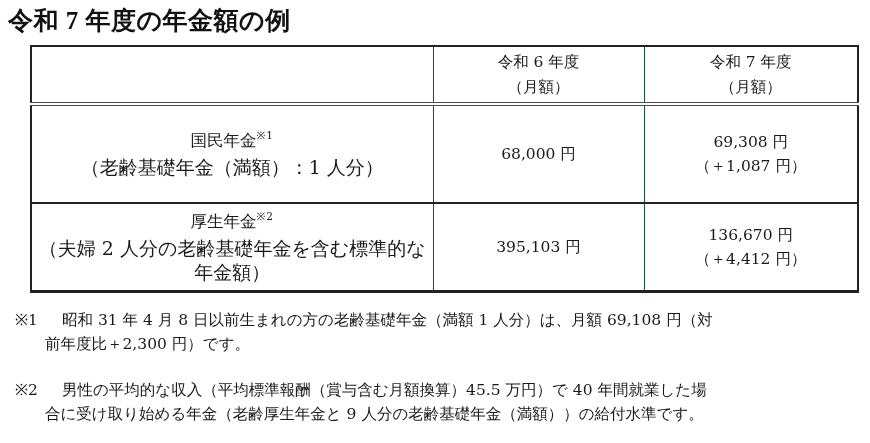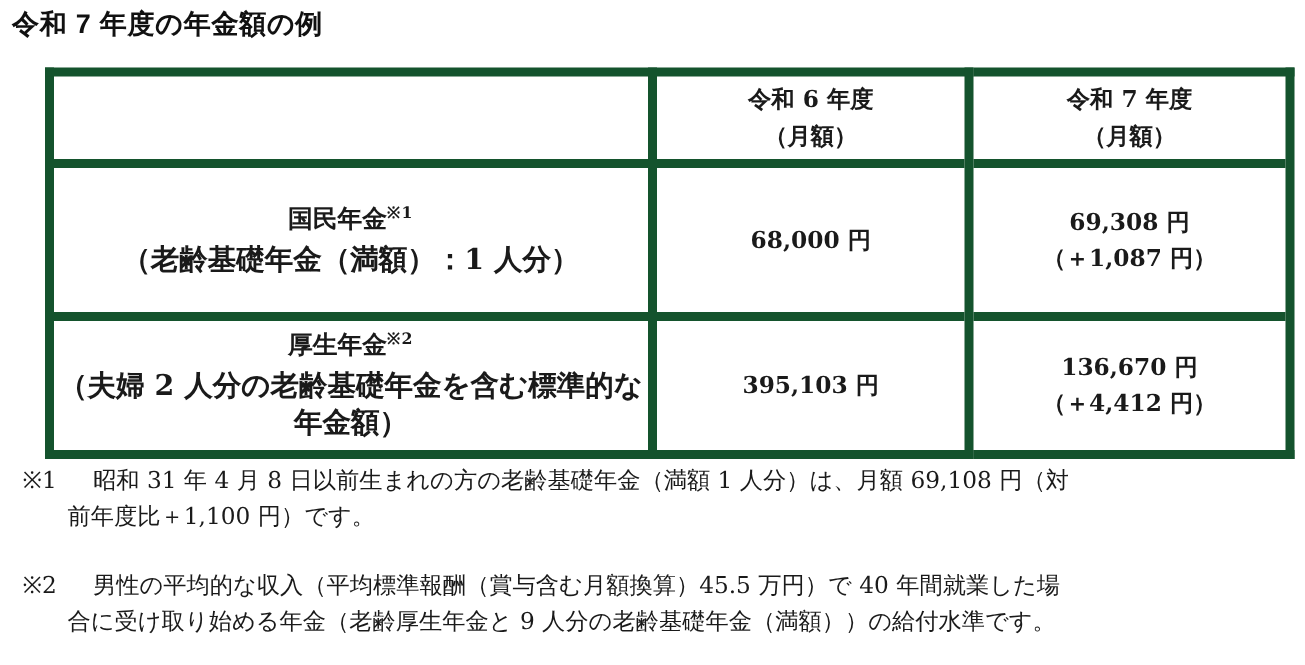--- a/index.html
+++ b/index.html
@@ -13,44 +13,44 @@
     color: #1a1a1a;
     font-family: "DejaVu Serif", "Liberation Serif", serif;
     position: relative;
     overflow: hidden;
   }
 
   .doc-title {
     position: absolute;
     top: 4px;
     left: 8px;
-    font-family: Liberation Sans, sans-serif;
+    font-family: Liberation Serif, serif;
     font-weight: bold;
-    font-size: 18px;
+    font-size: 25px;
     letter-spacing: 0.5px;
     color: #111111;
   }
 
   table.pension-table {
     position: absolute;
     top: 45px;
     left: 30px;
     width: 827px;
     table-layout: fixed;
     border-collapse: collapse;
     border: 2px solid #222222;
     border-bottom-width: 3px;
   }
   .pension-table th,
   .pension-table td {
-    border: 6px solid #14532d;
+    border: 1px solid #14532d;
     text-align: center;
     vertical-align: middle;
     padding: 0;
-    font-weight: bold;
+    font-weight: normal;
   }
   .pension-table thead th {
     border-bottom: 4px double #4d4d4d;
     height: 55px;
     font-size: 15.5px;
     line-height: 1.55;
   }
   .pension-table tbody tr.row-first td { height: 96px; border-bottom: 2px solid #222222; }
   .pension-table tbody tr.row-second td { height: 86px; }
 
@@ -141,21 +141,21 @@
         <div class="amount">（＋4,412 円）</div>
       </td>
     </tr>
   </tbody>
 </table>
 
 <div class="footnote footnote-1">
   <span class="fn-marker">※1</span>
   <div class="fn-lines">
     <div class="fn-line1">昭和 31 年 4 月 8 日以前生まれの方の老齢基礎年金（満額 1 人分）は、月額 69,108 円（対</div>
-    <div class="fn-line2">前年度比＋1,100 円）です。</div>
+    <div class="fn-line2">前年度比＋2,300 円）です。</div>
   </div>
 </div>
 
 <div class="footnote footnote-2">
   <span class="fn-marker">※2</span>
   <div class="fn-lines">
     <div class="fn-line1">男性の平均的な収入（平均標準報酬（賞与含む月額換算）45.5 万円）で 40 年間就業した場</div>
     <div class="fn-line2">合に受け取り始める年金（老齢厚生年金と 9 人分の老齢基礎年金（満額））の給付水準です。</div>
   </div>
 </div>

